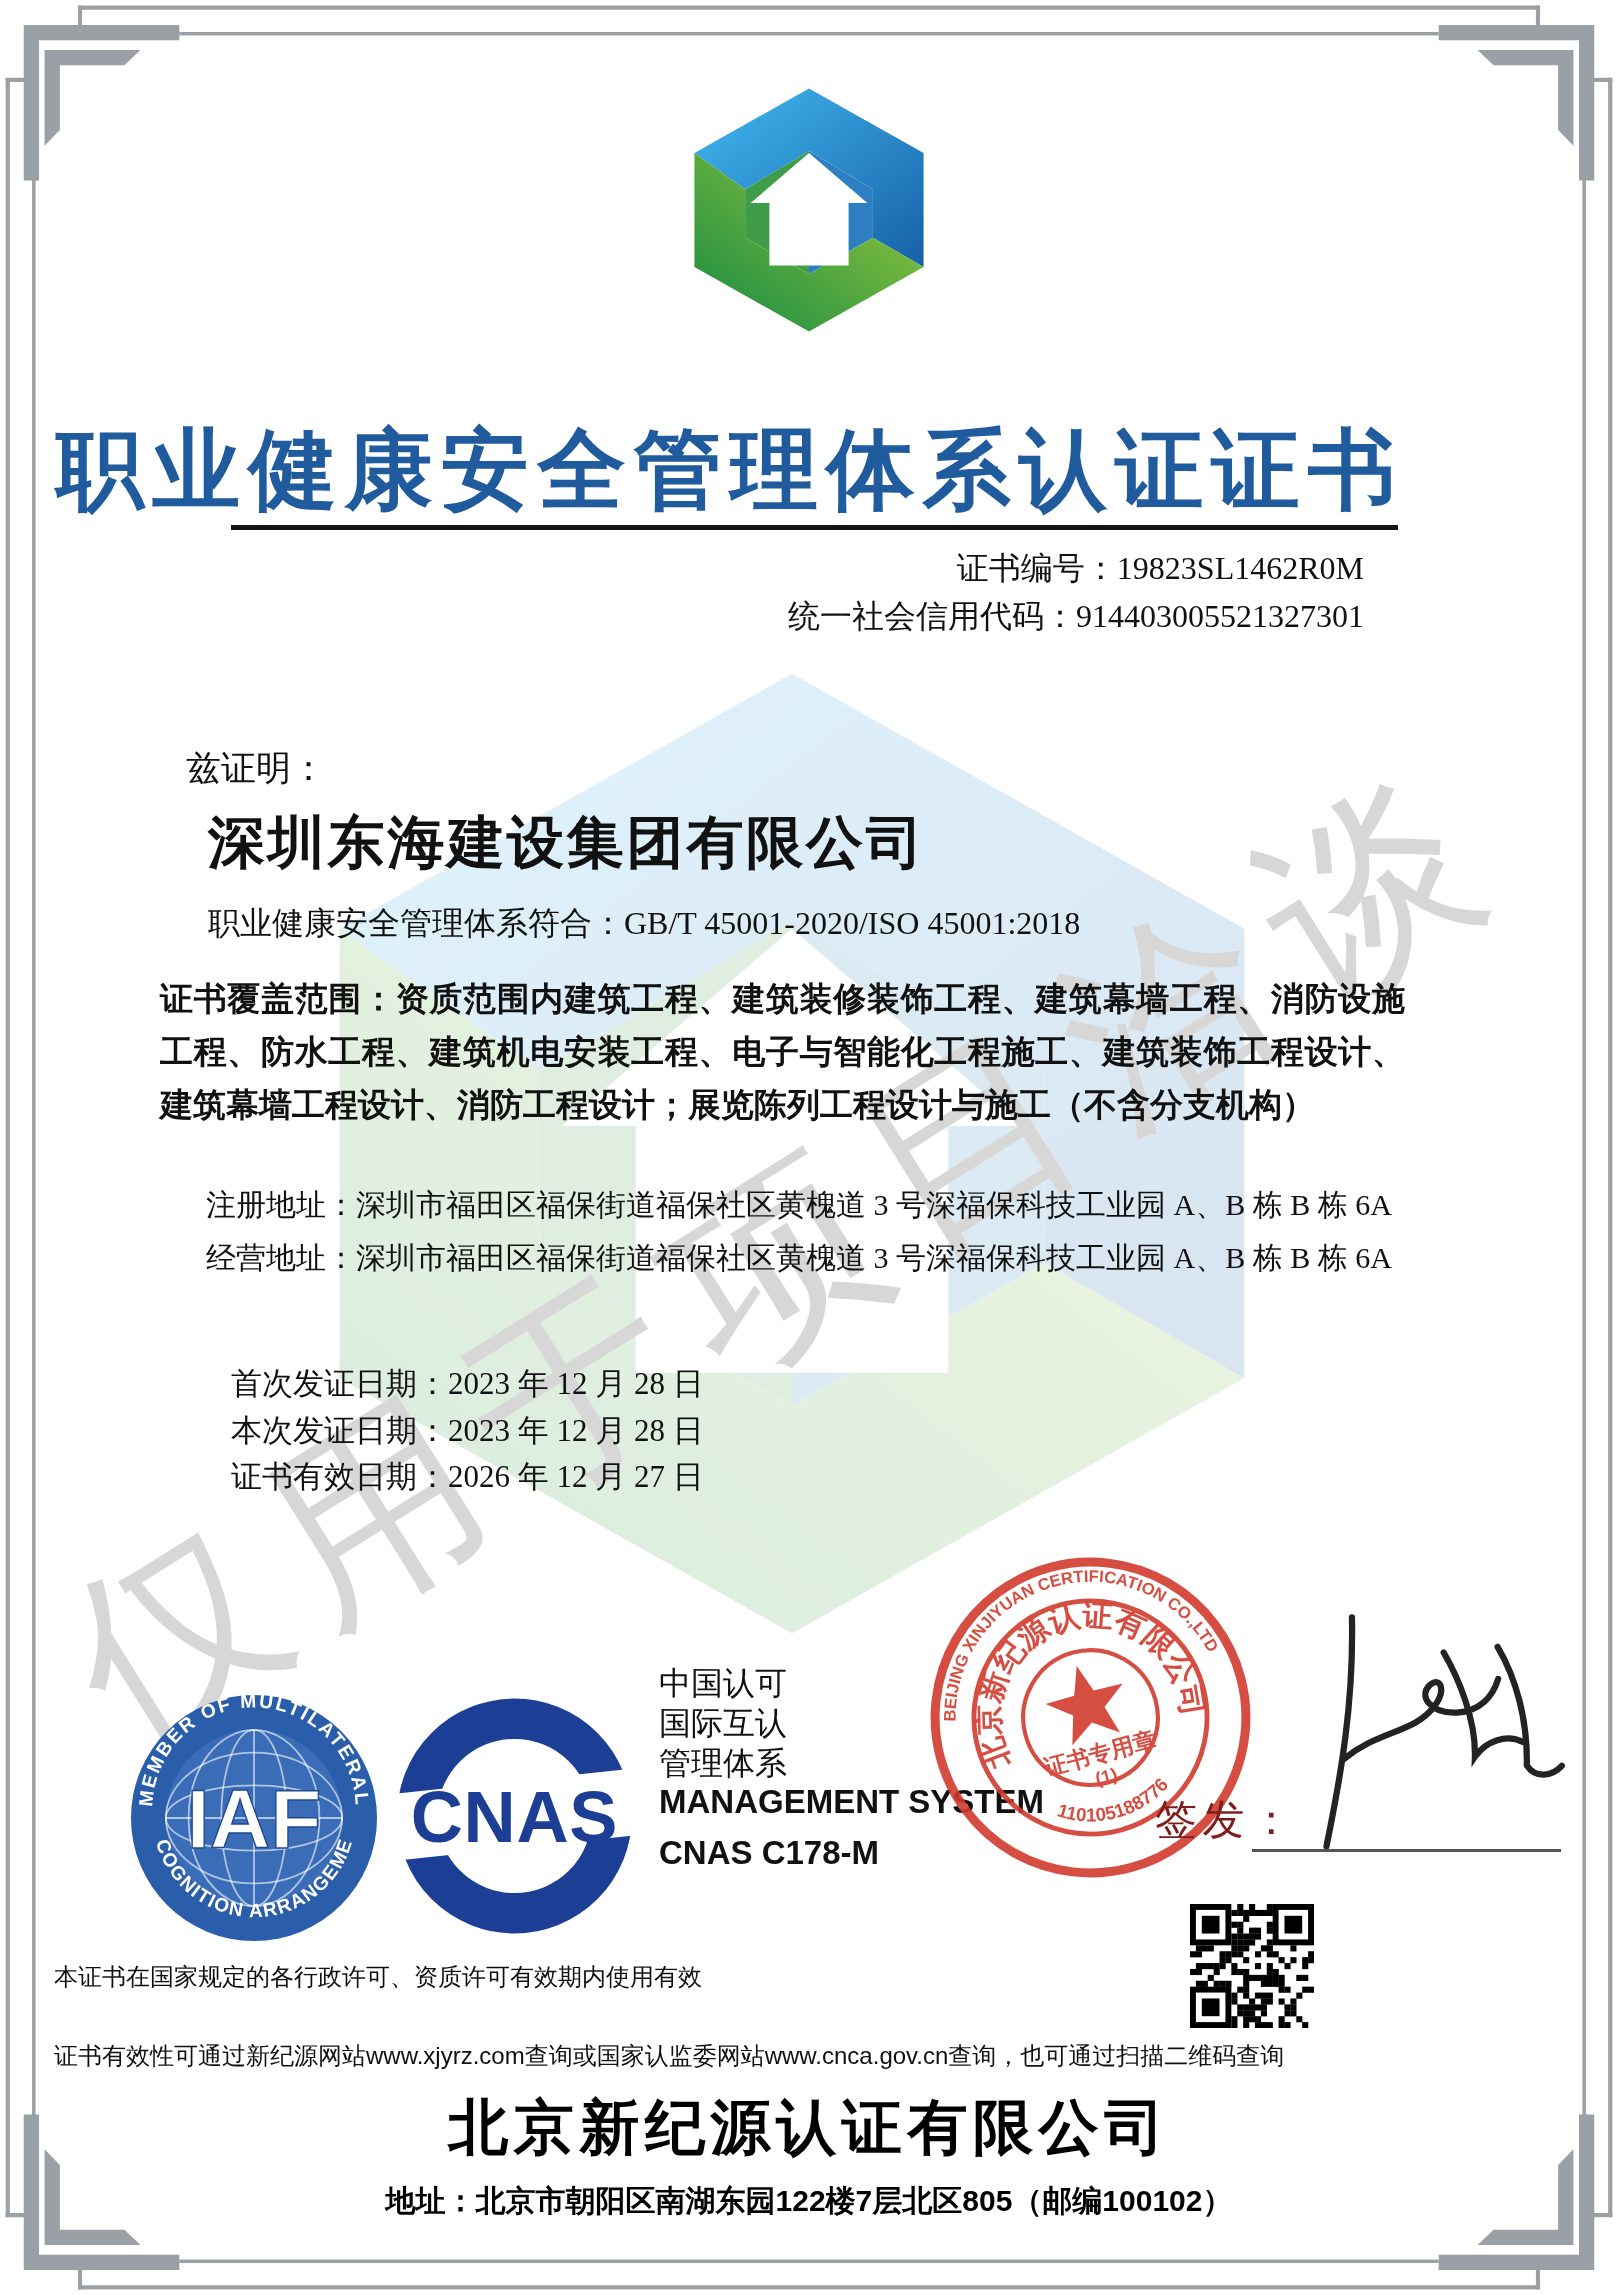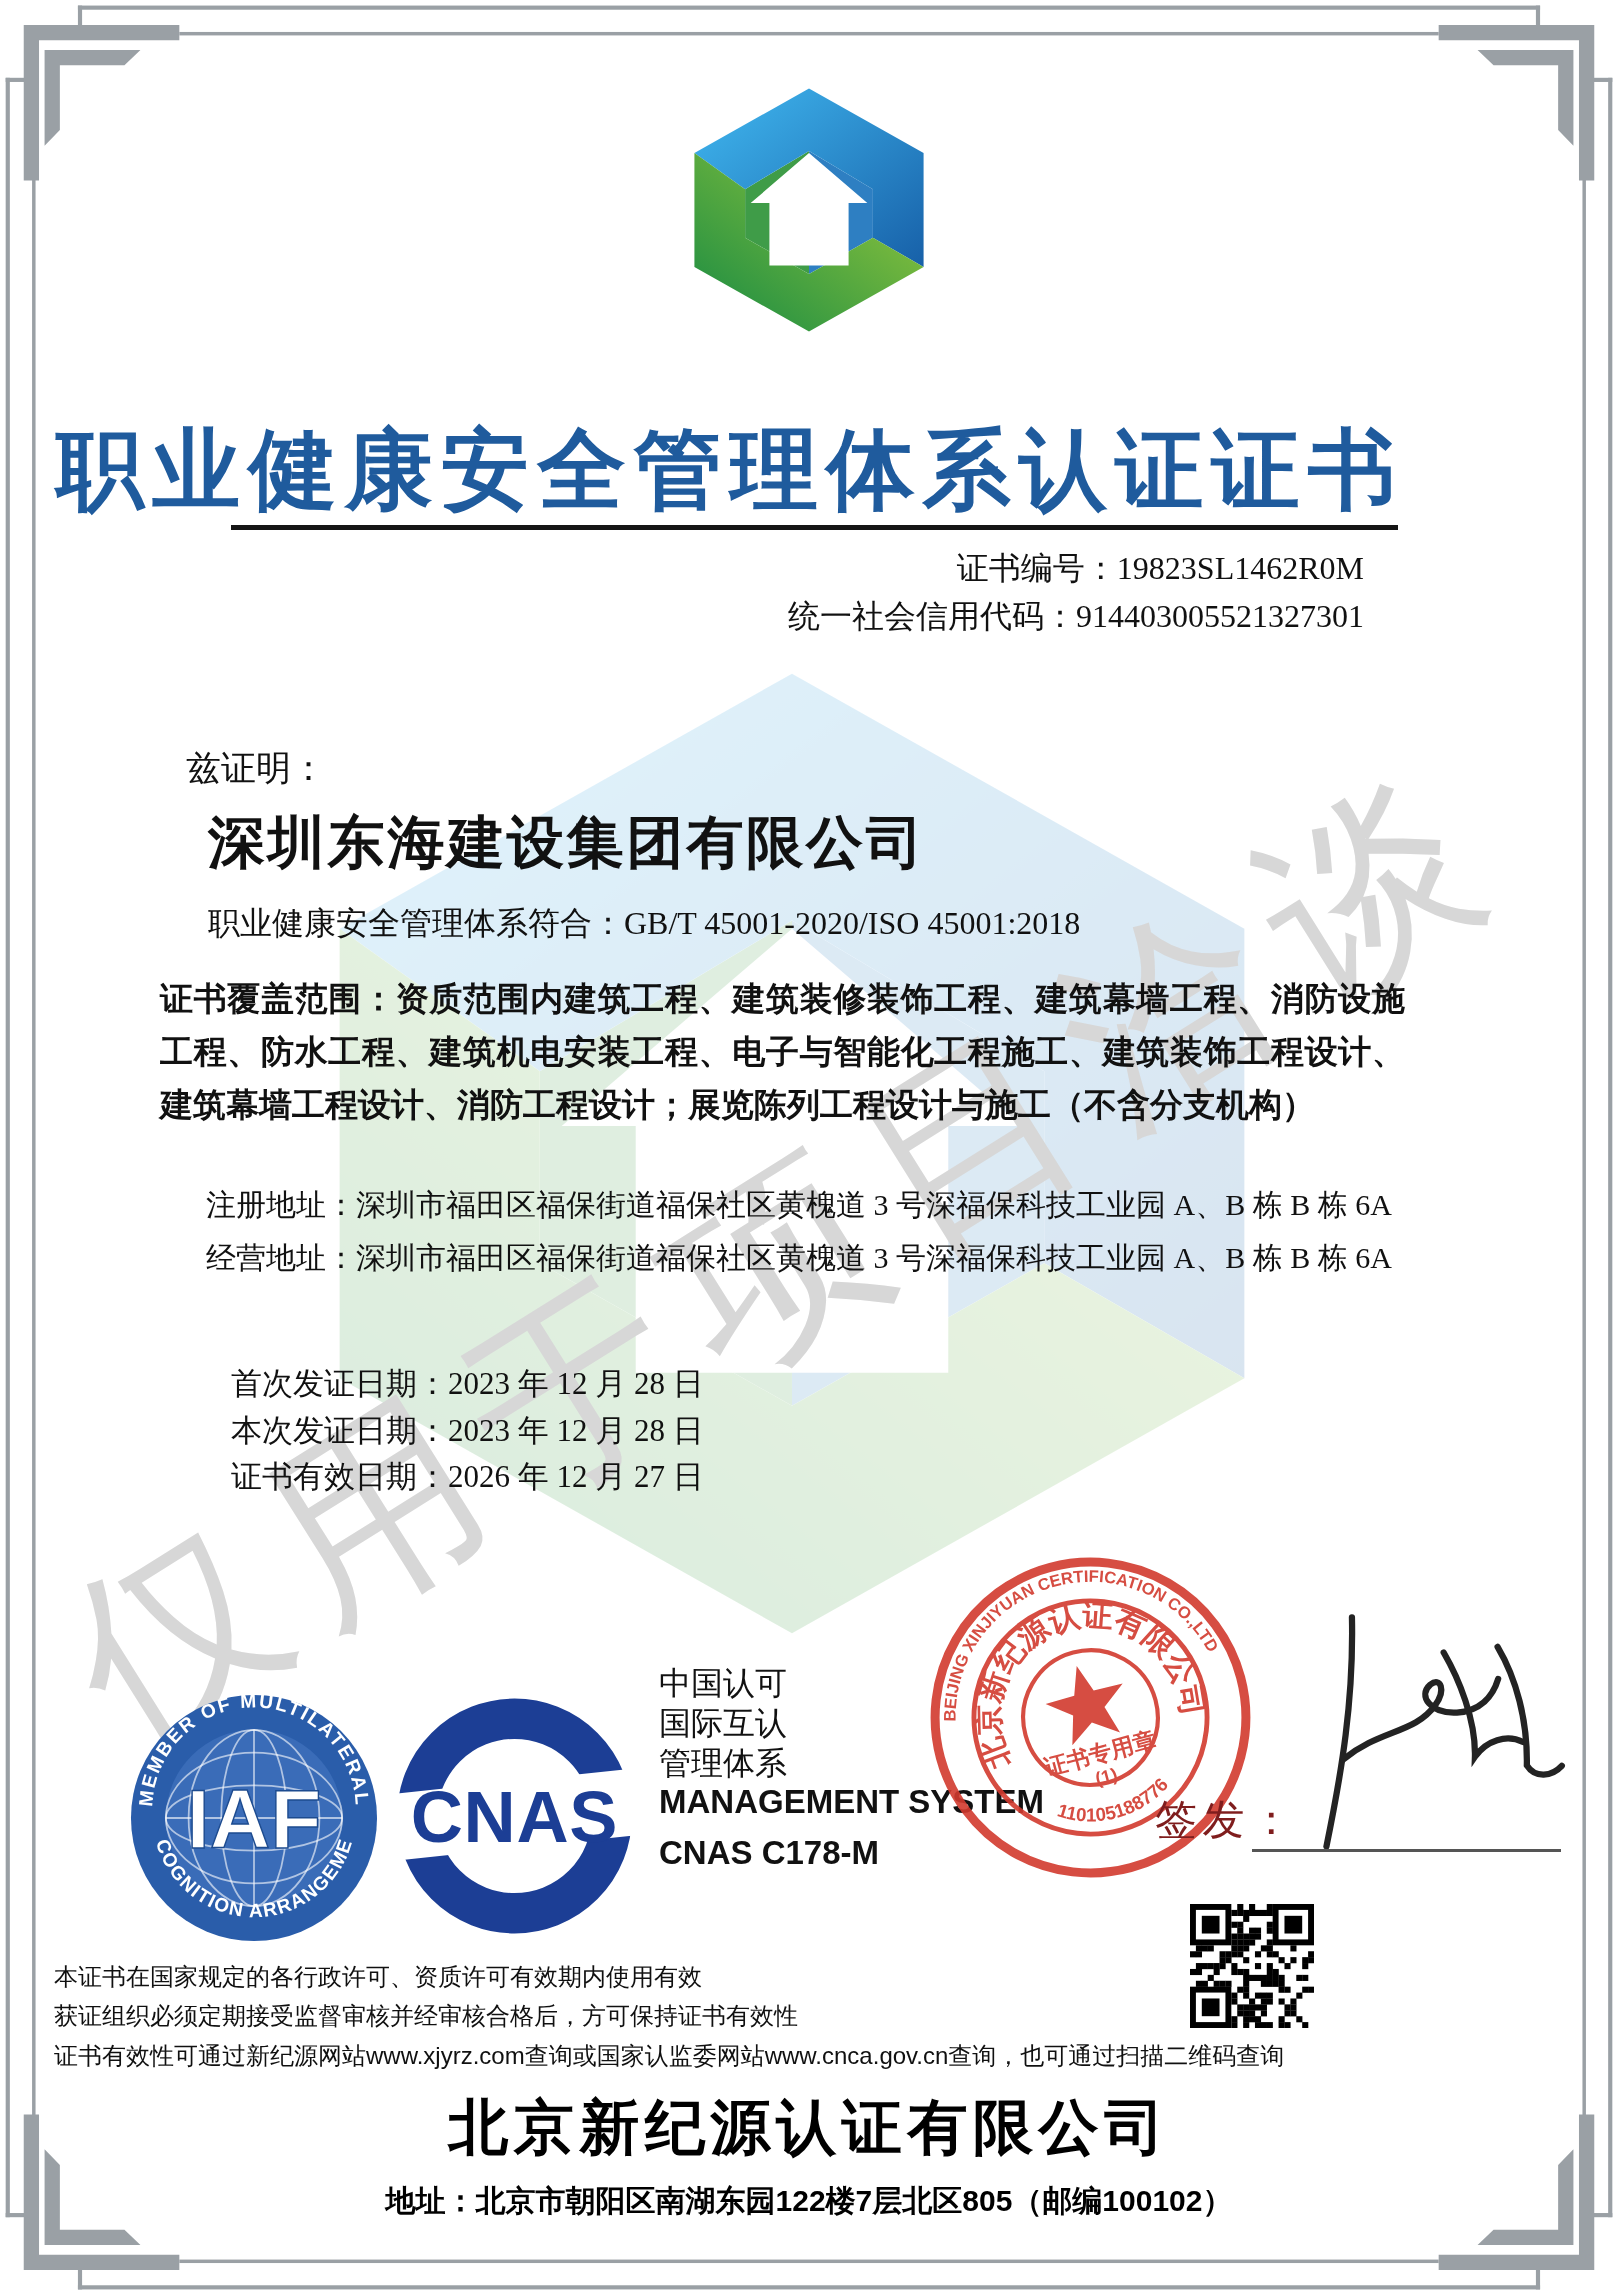--- a/index.html
+++ b/index.html
@@ -361,20 +361,19 @@
       <rect x="16.952380952380953" y="16.952380952380953" width="25.42857142857143" height="25.42857142857143" fill="#000"></rect>
       <rect x="118.66666666666667" y="0" width="59.333333333333336" height="59.333333333333336" fill="#000"></rect>
       <rect x="127.14285714285715" y="8.476190476190476" width="42.38095238095238" height="42.38095238095238" fill="#fff"></rect>
       <rect x="135.61904761904762" y="16.952380952380953" width="25.42857142857143" height="25.42857142857143" fill="#000"></rect>
       <rect x="0" y="118.66666666666667" width="59.333333333333336" height="59.333333333333336" fill="#000"></rect>
       <rect x="8.476190476190476" y="127.14285714285715" width="42.38095238095238" height="42.38095238095238" fill="#fff"></rect>
       <rect x="16.952380952380953" y="135.61904761904762" width="25.42857142857143" height="25.42857142857143" fill="#000"></rect>
     </svg>
 
   <div id="note-1" class="abs note">本证书在国家规定的各行政许可、资质许可有效期内使用有效</div>
-  <div id="note-2" class="abs note">获证组织必须定期接受监督审核并经审核合格后，方可保持证书有效性</div>
   <div id="note-3" class="abs note">证书有效性可通过新纪源网站www.xjyrz.com查询或国家认监委网站www.cnca.gov.cn查询，也可通过扫描二维码查询</div>
 
   <div id="issuer-name" class="abs">北京新纪源认证有限公司</div>
   <div id="issuer-address" class="abs">地址：北京市朝阳区南湖东园122楼7层北区805（邮编100102）</div>
 
 </div>
 
 
 </body></html>

